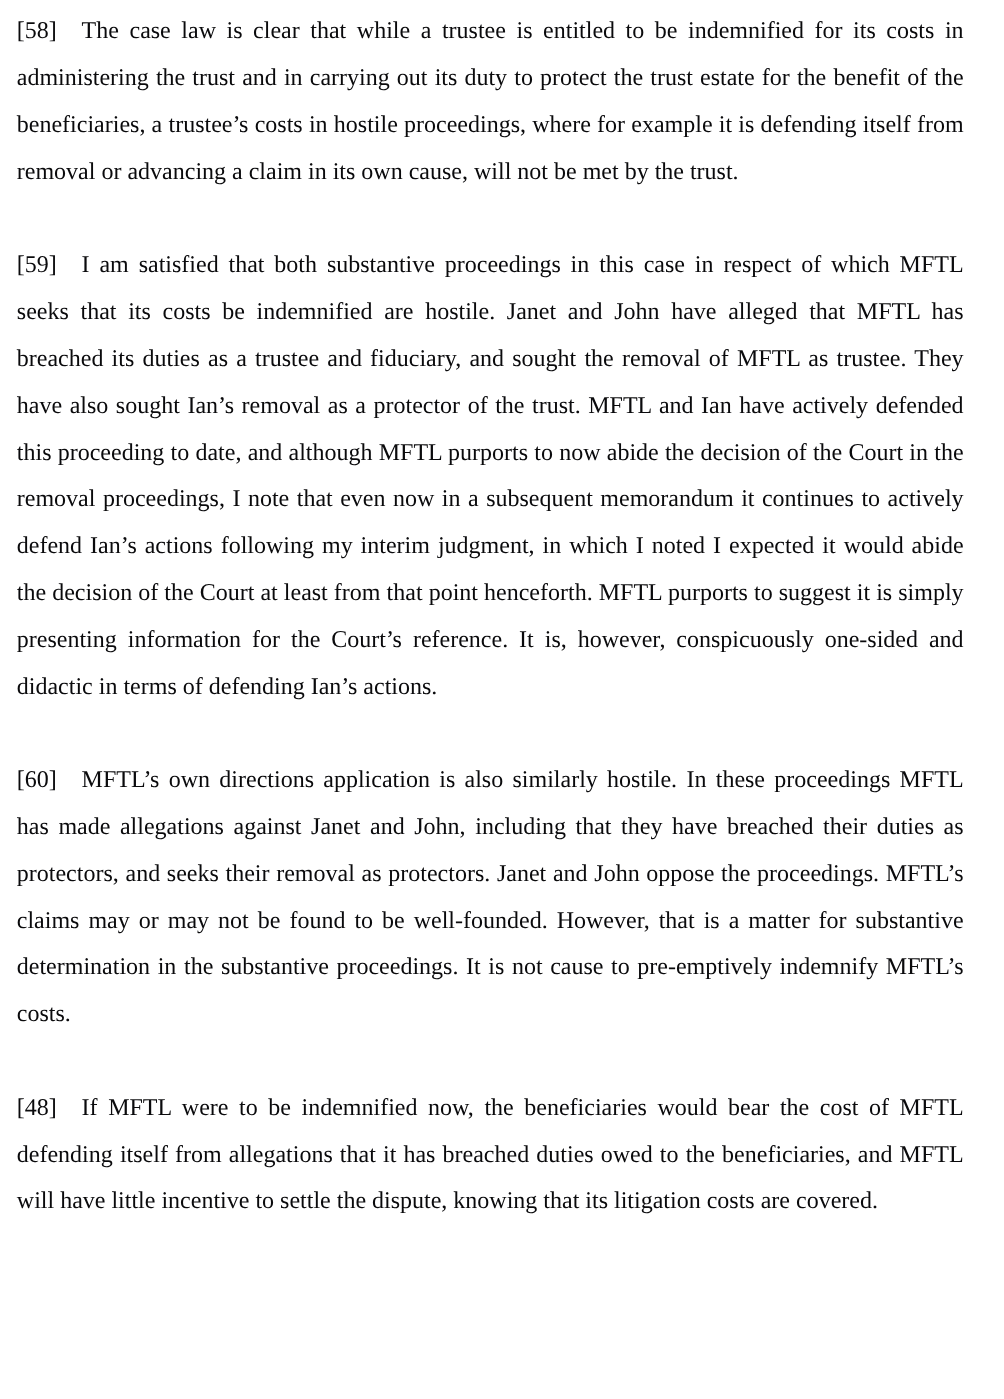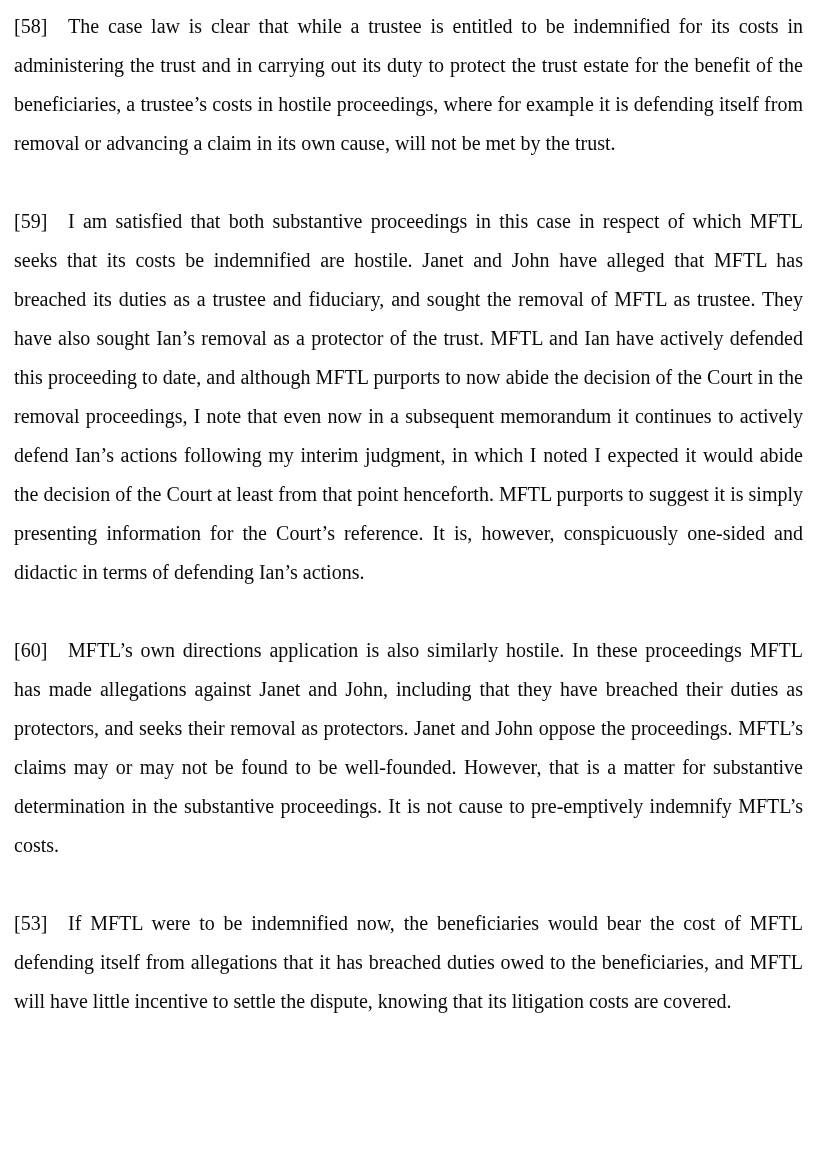--- a/index.html
+++ b/index.html
@@ -48,16 +48,16 @@
 
   <p class="para">
     <span class="para-num">[59]</span><span>I am satisfied that both substantive proceedings in this case in respect of which MFTL seeks that its costs be indemnified are hostile.  Janet and John have alleged that MFTL has breached its duties as a trustee and fiduciary, and sought the removal of MFTL as trustee.  They have also sought Ian’s removal as a protector of the trust.  MFTL and Ian have actively defended this proceeding to date, and although MFTL purports to now abide the decision of the Court in the removal proceedings, I note that even now in a subsequent memorandum it continues to actively defend Ian’s actions following my interim judgment, in which I noted I expected it would abide the decision of the Court at least from that point henceforth.  MFTL purports to suggest it is simply presenting information for the Court’s reference.  It is, however, conspicuously one-sided and didactic in terms of defending Ian’s actions.</span>
   </p>
 
   <p class="para">
     <span class="para-num">[60]</span><span>MFTL’s own directions application is also similarly hostile.  In these proceedings MFTL has made allegations against Janet and John, including that they have breached their duties as protectors, and seeks their removal as protectors.  Janet and John oppose the proceedings.  MFTL’s claims may or may not be found to be well-founded.  However, that is a matter for substantive determination in the substantive proceedings.  It is not cause to pre-emptively indemnify MFTL’s costs.</span>
   </p>
 
   <p class="para">
-    <span class="para-num">[53]</span><span>If MFTL were to be indemnified now, the beneficiaries would bear the cost of MFTL defending itself from allegations that it has breached duties owed to the beneficiaries, and MFTL will have little incentive to settle the dispute, knowing that its litigation costs are covered.</span>
+    <span class="para-num">[48]</span><span>If MFTL were to be indemnified now, the beneficiaries would bear the cost of MFTL defending itself from allegations that it has breached duties owed to the beneficiaries, and MFTL will have little incentive to settle the dispute, knowing that its litigation costs are covered.</span>
   </p>
 
 </div>
 
 </body></html>

